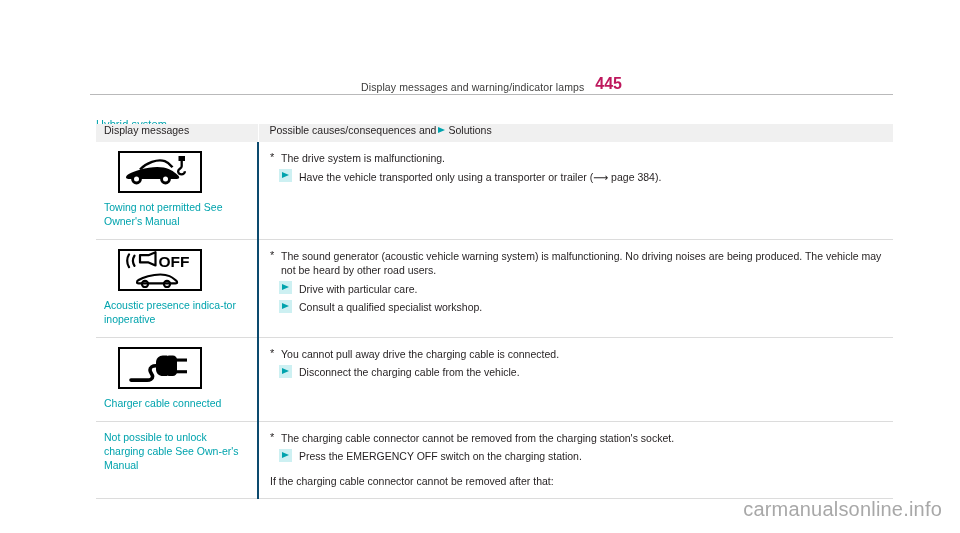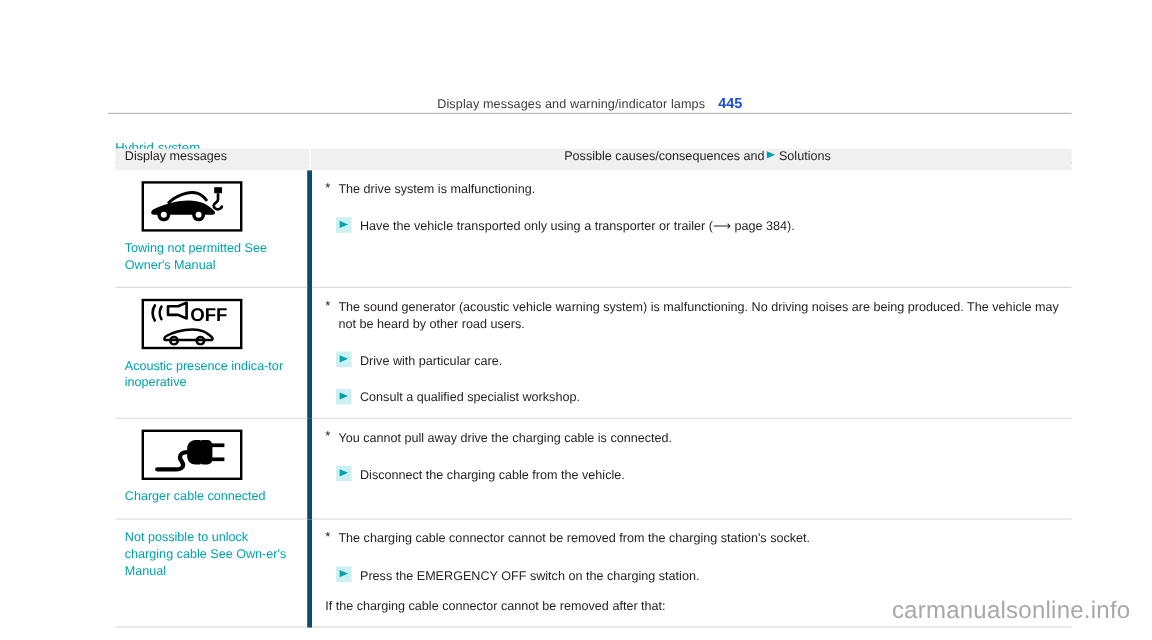--- a/index.html
+++ b/index.html
@@ -30,23 +30,23 @@
     border-bottom: 1px solid #b9b9ba;
     padding-bottom: 2px;
   }
   #header-title {
     font-size: 10.5px;
     color: #3c3c3b;
     letter-spacing: 0.1px;
     line-height: 1;
   }
   #header-pageno {
-    font-size: 12px;
+    font-size: 16px;
     font-weight: bold;
-    color: #1d4ed8;
+    color: #be185d;
     line-height: 1;
   }
 
   
   #section-heading {
     position: absolute;
     left: 96px;
     top: 103px;
     width: 797px;
     border-bottom: 1.6px solid #00a3ad;
@@ -75,30 +75,30 @@
     background: #f0f0f0;
     text-align: left;
     font-weight: normal;
     font-size: 10.5px;
     color: #231f20;
     padding: 0 0 6px 8px;
     vertical-align: middle;
     border-right: 1px solid #ffffff;
     white-space: nowrap;
   }
-  #messages-table thead th.col-b { border-right: none; padding-left: 11px; text-align: center; }
+  #messages-table thead th.col-b { border-right: none; padding-left: 11px; }
 
   #messages-table tbody td {
     vertical-align: top;
     border-bottom: 1px solid #dcdcdc;
     background: #ffffff;
     padding: 0;
   }
   #messages-table tbody td.cell-msg {
-    border-right: 4px solid #0c4a6e;
+    border-right: 2px solid #0c4a6e;
     padding: 9px 8px 10px 8px;
   }
   #messages-table tbody td.cell-sol {
     padding: 9px 6px 10px 11px;
   }
 
   .msg-label {
     color: #00a3ad;
     font-size: 10.5px;
     line-height: 1.33;
@@ -133,21 +133,21 @@
     color: #231f20;
   }
   .cause-text { flex: 1 1 auto; }
 
   .solution-line {
     display: flex;
     align-items: flex-start;
     font-size: 10.5px;
     line-height: 1.34;
     color: #231f20;
-    margin-top: 16px;
+    margin-top: 4px;
     padding-left: 9px;
   }
   .sol-marker {
     flex: 0 0 auto;
     width: 13px;
     height: 13px;
     background: #cdf0f2;
     margin-right: 7px;
     position: relative;
   }

